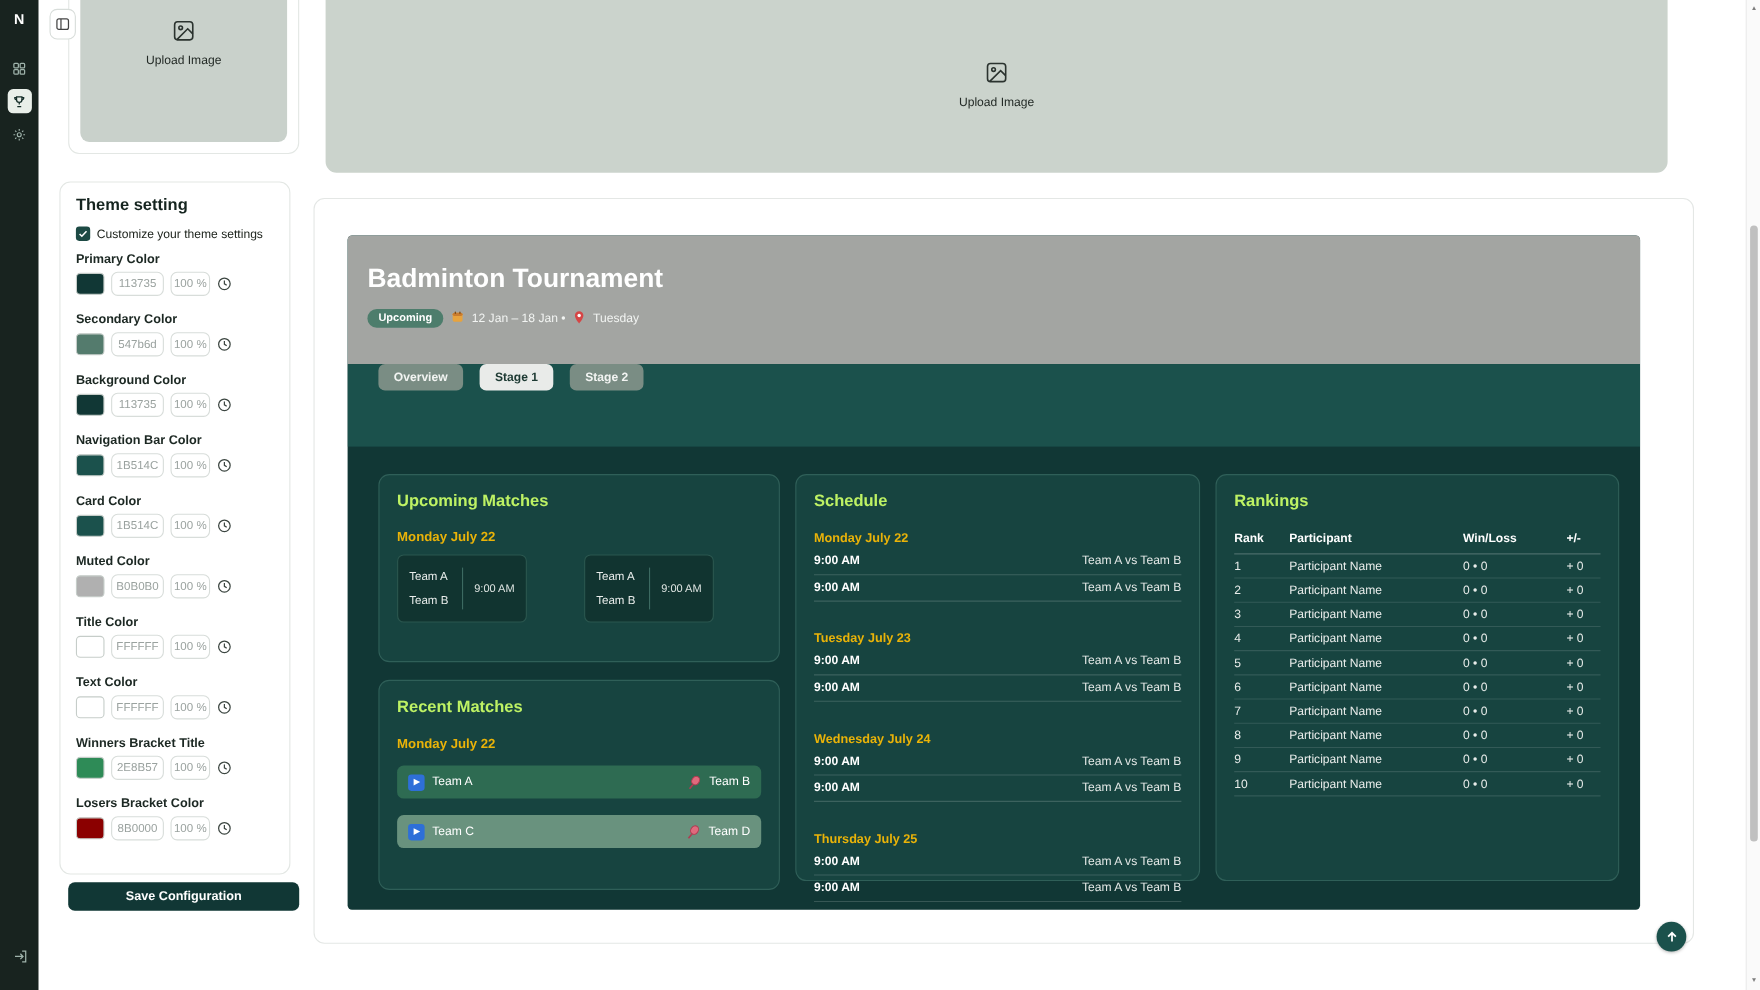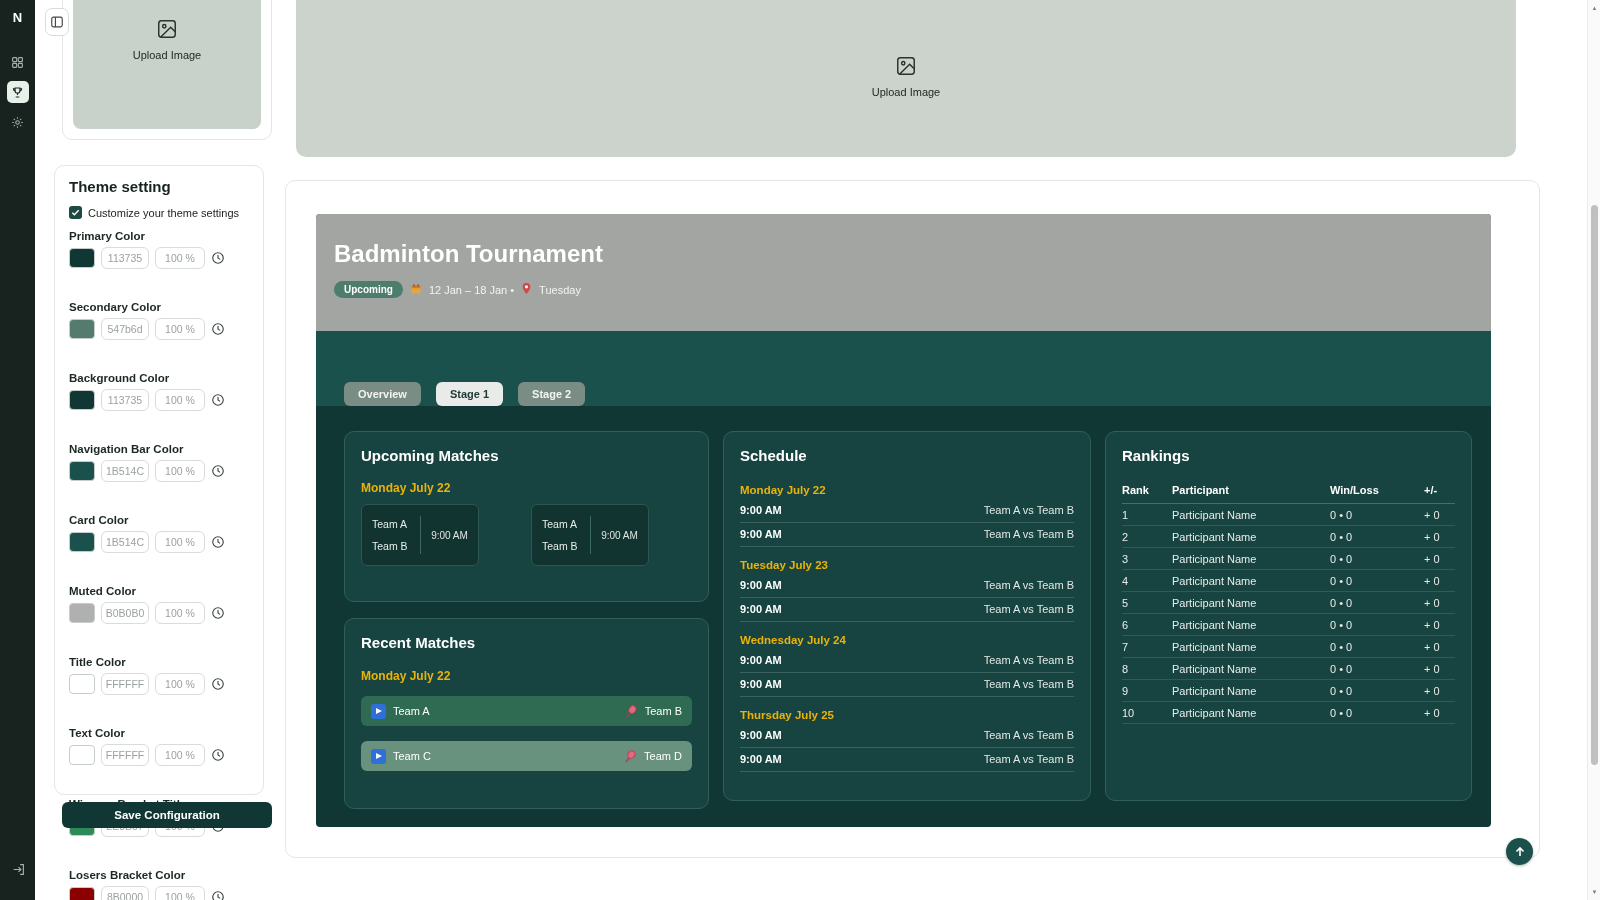--- a/index.html
+++ b/index.html
@@ -20,51 +20,51 @@
   
   .upload-card{position:absolute;left:62px;top:-62px;width:210px;height:202px;background:#fff;border:1px solid #e3e7e4;border-radius:10px;padding:10px}
   .dropzone{width:100%;height:100%;background:#c9d1cb;border-radius:8px;display:flex;flex-direction:column;align-items:center;justify-content:center;gap:5px}
   .upload-text{font-size:11px;color:#232a26}
 
   .theme-card{position:absolute;left:54px;top:165px;width:210px;height:630px;background:#fff;border:1px solid #e3e7e4;border-radius:10px;padding:12px 14px}
   .theme-title{font-size:15px;font-weight:bold;color:#15241f;margin-bottom:11px}
   .chk-row{display:flex;align-items:center;gap:6px;margin-bottom:11px;cursor:pointer}
   .chk{width:13px;height:13px;background:#1d4a44;border-radius:3px;display:flex;align-items:center;justify-content:center;flex:0 0 auto}
   .chk-label{font-size:11px;color:#20261f}
-  .field{margin-bottom:32px}
+  .field{margin-bottom:16px}
   .field-label{font-size:11.5px;font-weight:bold;color:#1c2823;margin-bottom:5px}
   .field-row{display:flex;align-items:center;gap:6px}
   .swatch{width:26px;height:20px;border:1px solid #c6cdc9;border-radius:4px;padding:0}
   .hex-input,.pct-input{height:22px;border:1px solid #d8ddda;border-radius:6px;font-size:10.5px;color:#9aa29f;background:#fff;text-align:center}
   .hex-input{width:48px}
-  .pct-input{width:50px}
+  .pct-input{width:36px}
   .reset-icon{display:flex;align-items:center}
   .save-btn{position:absolute;left:62px;top:802px;width:210px;height:26px;background:#113735;color:#fff;font-size:11.5px;font-weight:bold;border:none;border-radius:6px}
 
   
   .banner{position:absolute;left:296px;top:-30px;width:1220px;height:187px;background:#cbd3cc;border-radius:10px;display:flex;flex-direction:column;align-items:center;justify-content:center;gap:5px;padding-top:26px}
 
   
   .preview-wrap{position:absolute;left:285px;top:180px;width:1255px;height:678px;background:#fff;border:1px solid #e4e7e5;border-radius:10px}
   .preview{position:absolute;left:30px;top:33px;width:1175px;height:613px;background:#113735;border-radius:4px;overflow:hidden}
 
   .p-header{height:117px;background:#a3a5a2;padding:26px 18px 0}
   .p-title{font-size:24px;font-weight:bold;color:#fff}
   .meta-row{margin-top:13px;display:flex;align-items:center;gap:7px;font-size:11px;color:#f2f4f2}
   .badge{background:#4d7d6c;color:#fff;font-size:10px;font-weight:bold;padding:3px 10px;border-radius:10px;border:none}
 
-  .p-nav{height:75px;background:#1B514C;display:flex;align-items:flex-end;gap:15px;padding-left:28px}
+  .p-nav{height:75px;background:#1B514C;display:flex;align-items:flex-start;gap:15px;padding-left:28px}
   .tab{font-size:11px;font-weight:bold;padding:6px 14px;border-radius:6px;border:none}
   .tab.muted{background:#7a8d84;color:#f2f4f2}
   .tab.active{background:#e9ebe9;color:#1d3a33}
 
   .p-content{height:421px;padding:25px 19px 0 28px;display:flex;gap:14px}
   .left-col{width:365px;display:flex;flex-direction:column;gap:16px}
   .pcard{background:#174440;border:1px solid #2f5f58;border-radius:10px;padding:15px 16px}
-  .pc-title{font-size:15px;font-weight:bold;color:#ffffff}
+  .pc-title{font-size:15px;font-weight:bold;color:#bef264}
   .day-label{font-size:12px;font-weight:bold;color:#eab308}
 
   .upcoming{height:171px}
   .upcoming .day-label{margin-top:17px}
   .chips{margin-top:9px;display:flex;gap:52px}
   .chip{width:118px;height:62px;background:#113430;border:1px solid #2b574f;border-radius:6px;display:flex;align-items:center}
   .chip-teams{width:58px;display:flex;flex-direction:column;gap:10px;padding-left:10px;font-size:10.5px;color:#e9edeb}
   .chip-div{width:1px;height:38px;background:#3c6a61}
   .chip-time{flex:1;text-align:center;font-size:10px;color:#dfe5e2}
 
@@ -72,21 +72,21 @@
   .recent .day-label{margin-top:18px}
   .recent-list > div{height:30px;border-radius:6px;display:flex;align-items:center;padding:0 10px;gap:7px;font-size:11px;color:#fff;margin-top:15px}
   .recent-list > div:nth-of-type(1){background:#2e6b52;margin-top:13px}
   .recent-list > div:nth-of-type(2){background:#69927e}
   .spacer{flex:1}
   .play-icon{position:relative;width:15px;height:15px;border-radius:3px;background:#2e6fd8;flex:0 0 auto}
   .play-icon::after{content:"";position:absolute;left:5px;top:4px;border-left:6px solid #fff;border-top:3.5px solid transparent;border-bottom:3.5px solid transparent}
   .racket-icon{display:flex;align-items:center}
 
   .schedule{width:368px;height:370px}
-  .sched-day{margin-top:12px}
+  .sched-day{margin-top:28px}
   .sched-days > div:first-of-type{margin-top:20px}
   .sched-day .day-label{font-size:11.5px;margin-bottom:3px}
   .sched-row{display:flex;justify-content:space-between;align-items:center;padding:5px 0 6px;border-bottom:1px solid rgba(255,255,255,.16)}
   .s-time{font-size:11px;font-weight:bold;color:#fff}
   .s-match{font-size:11px;color:#e3e8e6}
 
   .rankings{width:367px;height:370px}
   .rank-head,.rank-row{display:grid;grid-template-columns:50px 158px 94px 1fr;align-items:center}
   .rank-head{margin-top:20px;font-size:11px;font-weight:bold;color:#fff;padding-bottom:7px;border-bottom:1px solid rgba(255,255,255,.22)}
   .rank-row{font-size:11px;color:#e8ecea;height:22px;border-bottom:1px solid rgba(255,255,255,.12)}

